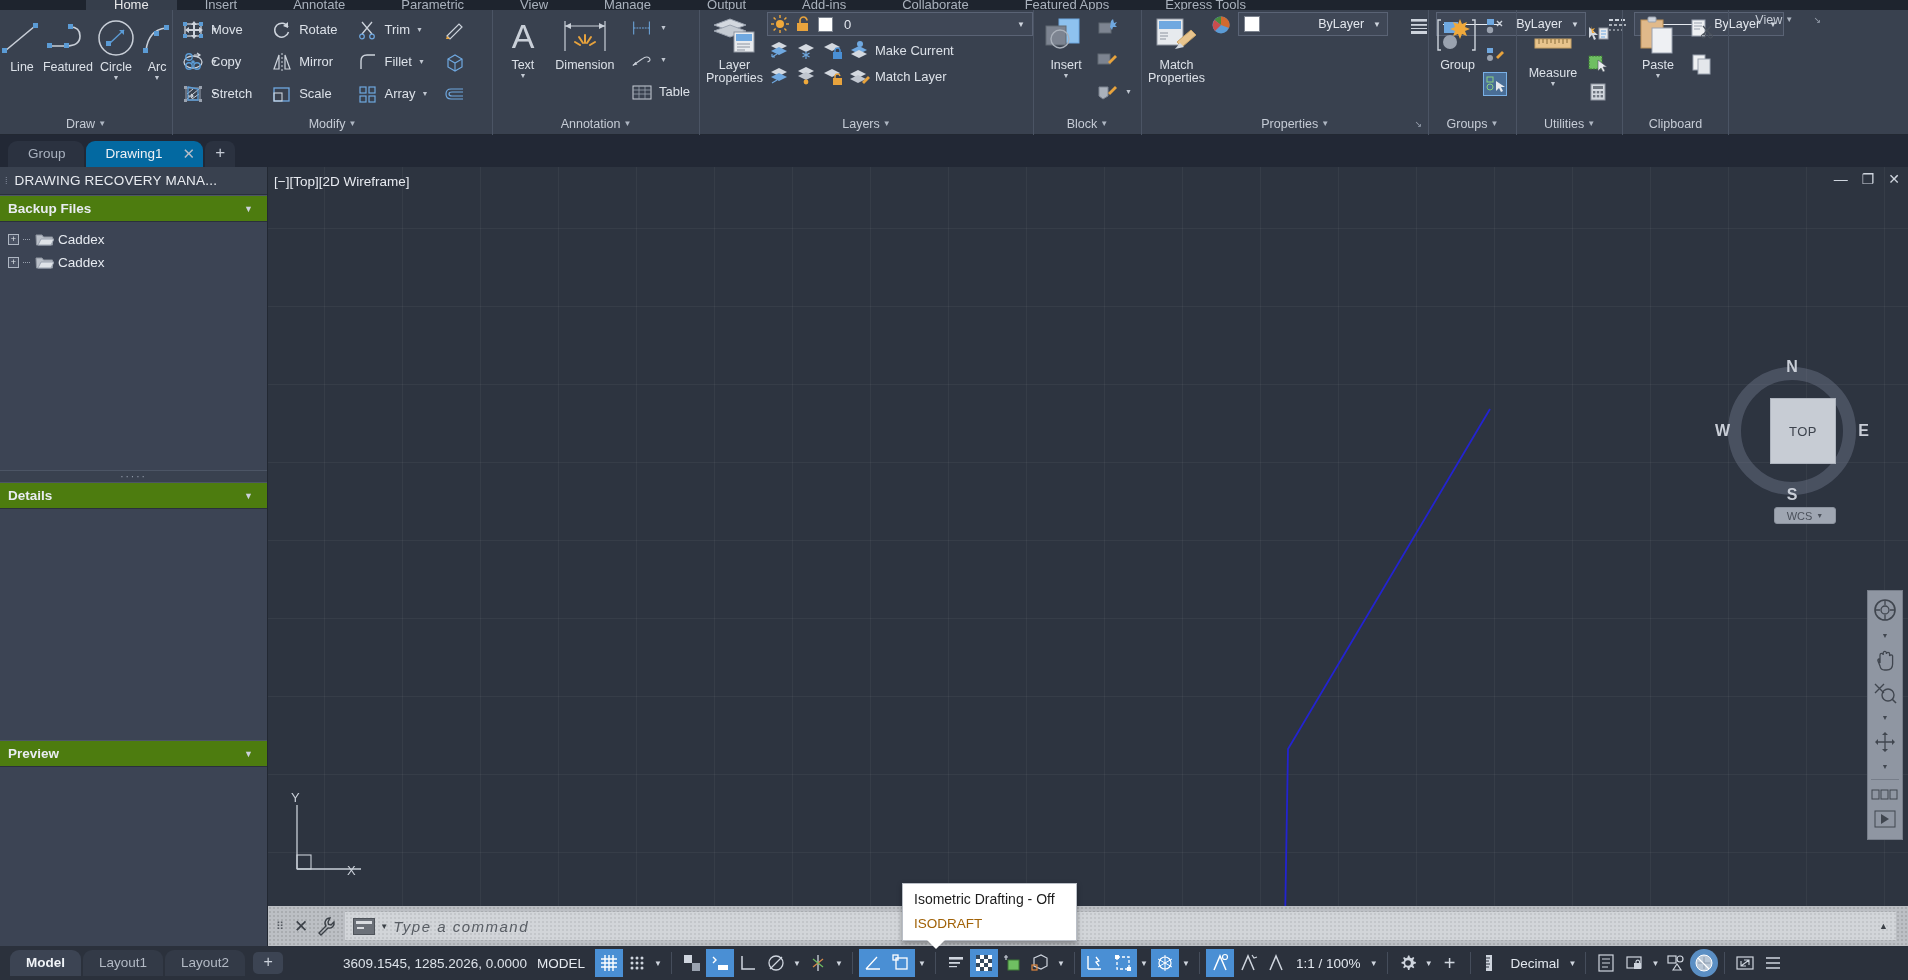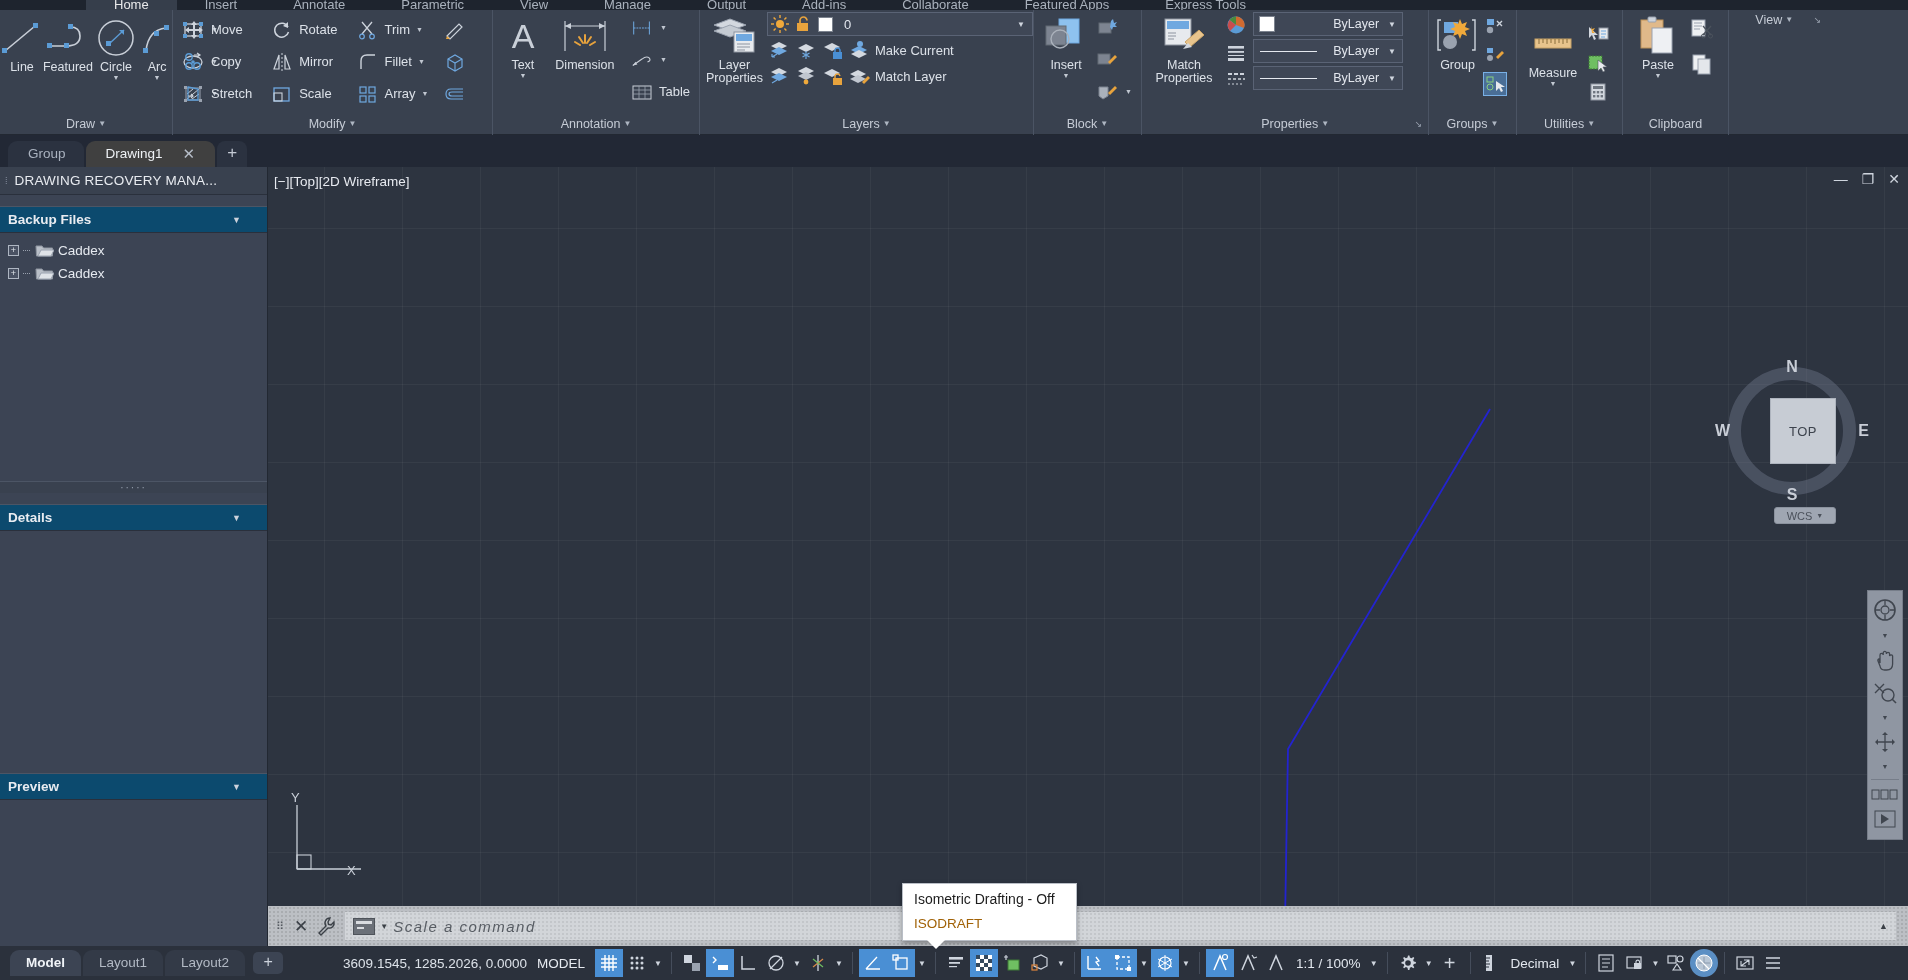--- a/index.html
+++ b/index.html
@@ -77,40 +77,40 @@
   
   .filetabs {
     position:absolute; top:135px; left:0; width:1908px; height:32px;
     background:#222835; display:flex; align-items:flex-end; padding-left:8px;
   }
   .ftab {
     height:26px; line-height:26px; padding:0 18px 0 20px; font-size:13.5px;
     color:#aab2bf; background:#2b3240; border-radius:9px 9px 0 0; margin-right:2px;
     display:flex; align-items:center; white-space:nowrap;
   }
-  .ftab.active { background:#404040; color:#eef1f5; padding-right:20px;}
+  .ftab.active { background:#0369a1; color:#eef1f5; padding-right:8px;}
   .ftab .x { margin-left:20px; font-size:15px; color:#b6bdc8; }
   .ftab-plus { width:30px; height:26px; line-height:24px; text-align:center;
       font-size:17px; color:#c4cad4; background:#2b3240; border-radius:8px 8px 0 0; }
 
   
   .palette {
     position:absolute; top:167px; left:0; width:268px; height:779px;
     background:#3c4454; border-right:1px solid #222832;
   }
   .pal-title {
     height:28px; display:flex; align-items:center; gap:7px; padding-left:5px;
     background:#39414f; border-bottom:1px solid #2a303c;
   }
   .pal-title .grip { font-size:9px; color:#8a93a2; letter-spacing:0px; line-height:8px;}
   .pal-title .t { font-size:13.5px; color:#e8ebf0; white-space:nowrap; letter-spacing:.2px;}
   .pal-sec {
     height:27px; display:flex; align-items:center; justify-content:space-between;
-    padding:0 26px 0 8px; background:#0c4a6e;
-    border-top:1px solid #4c5565; border-bottom:1px solid #2a303c;margin-top:11px;
+    padding:0 14px 0 8px; background:#4d7c0f;
+    border-top:1px solid #4c5565; border-bottom:1px solid #2a303c;
   }
   .pal-sec .t { font-size:13.5px; font-weight:bold; color:#e9ecf1;}
   .pal-sec .caret { font-size:9px; color:#ccd2dc;}
   .pal-tree { background:#3c4454; padding:6px 0 0 4px; }
   .treerow { display:flex; align-items:center; height:23px; gap:4px; padding-left:4px;}
   .plusbox {
     width:11px; height:11px; border:1px solid #aeb6c2; color:#dfe4ea; font-size:9px;
     line-height:9px; text-align:center; background:#4a5263;
   }
   .dotted { width:7px; border-top:1px dotted #99a1ae; height:1px;}
@@ -709,21 +709,21 @@
               <path d="M11 17 h8 M11 20 h8 M11 23 h6" stroke="#8d949f" stroke-width="1.2"></path>
               <path d="M28 26 L42 14 L47 19 L33 31 Z" fill="#e8c48d" stroke="#c9a367"></path>
               <path d="M26 33 l5 -6 l4 4 z" fill="#d3d8df"></path>
             </svg>
           </div>
           <div class="lbl">
             <span>Match</span><br>
             <span>Properties</span>
           </div>
         </div>
-        <div style="display:flex; flex-direction:column; margin-left:4px; gap:1px">
+        <div style="display:flex; flex-direction:row; margin-left:4px; gap:19px">
           <div style="display:flex;align-items:center;gap:5px">
             <span class="icon-sq">
               <svg width="20" height="20" viewBox="0 0 20 20">
                 <circle cx="10" cy="10" r="8.5" fill="#5b9bd5"></circle>
                 <path d="M10 10 L10 1.5 A8.5 8.5 0 0 1 18 13 Z" fill="#d06a30"></path>
                 <path d="M10 10 L10 1.5 A8.5 8.5 0 0 0 3.5 5 Z" fill="#4a8a3d"></path>
                 <path d="M10 10 L3.5 5 A8.5 8.5 0 0 0 4 16 Z" fill="#c94d4d"></path>
               </svg>
             </span>
             <div class="propcombo" style="width:150px">
@@ -1079,21 +1079,21 @@
     <span class="cmd-grip">⠿</span>
     <span class="cmd-x">✕</span>
     <span class="cmd-wr">
       <svg width="19" height="19" viewBox="0 0 19 19">
         <path d="M13 1 a5 5 0 0 0 -4 8 L2 16 l2 2 l7 -7 a5 5 0 0 0 6 -6 l-3 3 l-2.5 -.5 l-.5 -2.5 z" fill="none" stroke="#3b4047" stroke-width="1.4"></path>
       </svg>
     </span>
     <div class="cmdbox">
       <span class="prompticon"></span>
       <span class="caret">▼</span>
-      <span class="ph">Scale a command</span>
+      <span class="ph">Type a command</span>
       <span class="rcaret">▲</span>
     </div>
   </div>
 
   <div class="statusbar">
     <div class="lay-tabs">
       <div class="lay-tab active">Model</div>
       <div class="lay-tab">Layout1</div>
       <div class="lay-tab">Layout2</div>
       <div class="lay-plus">+</div>

